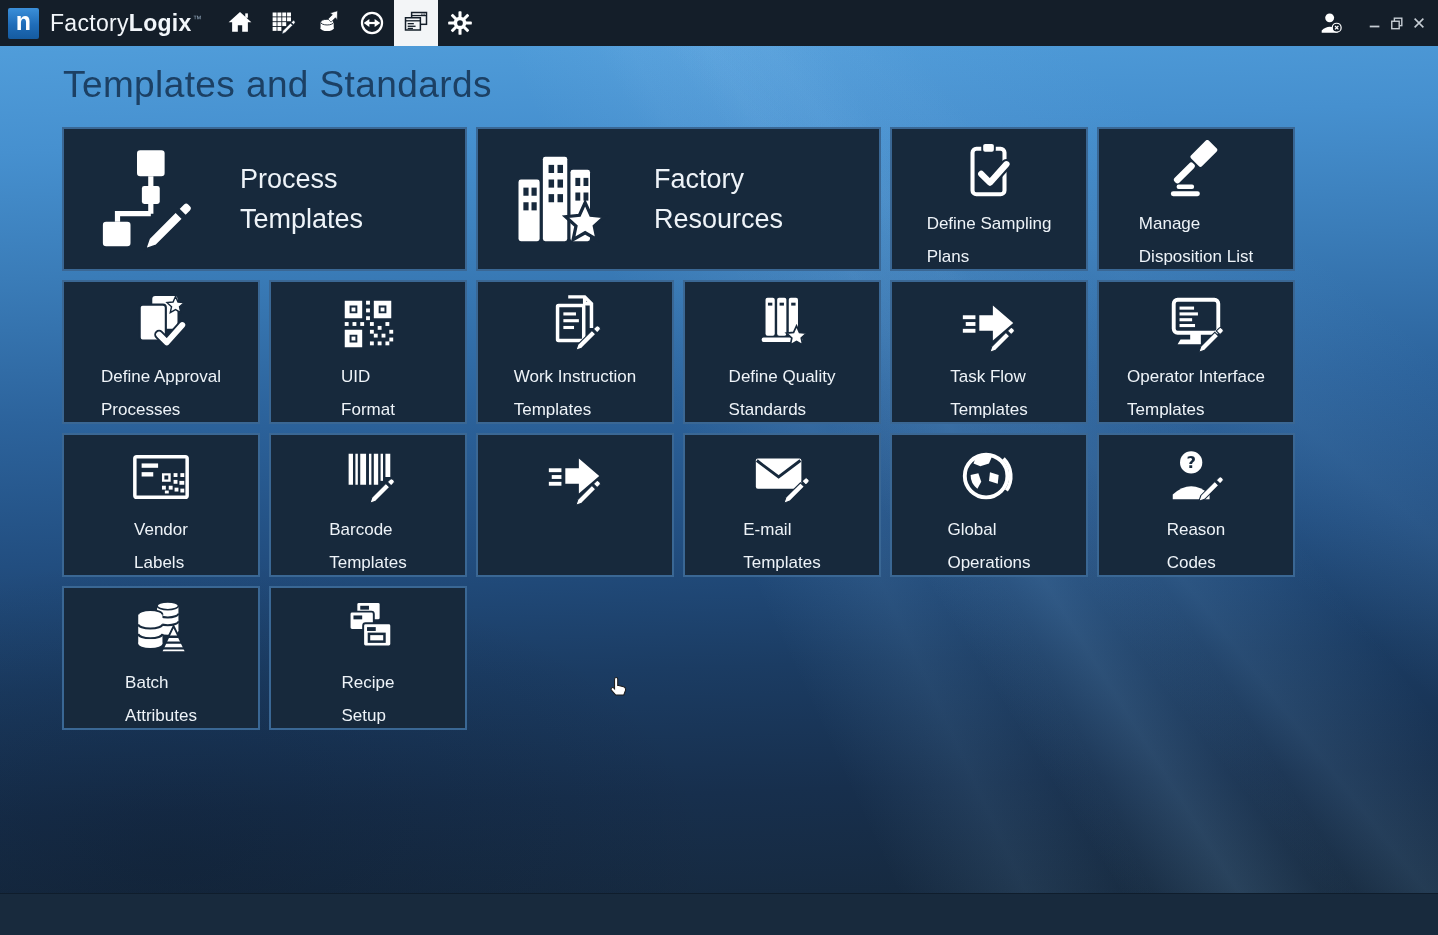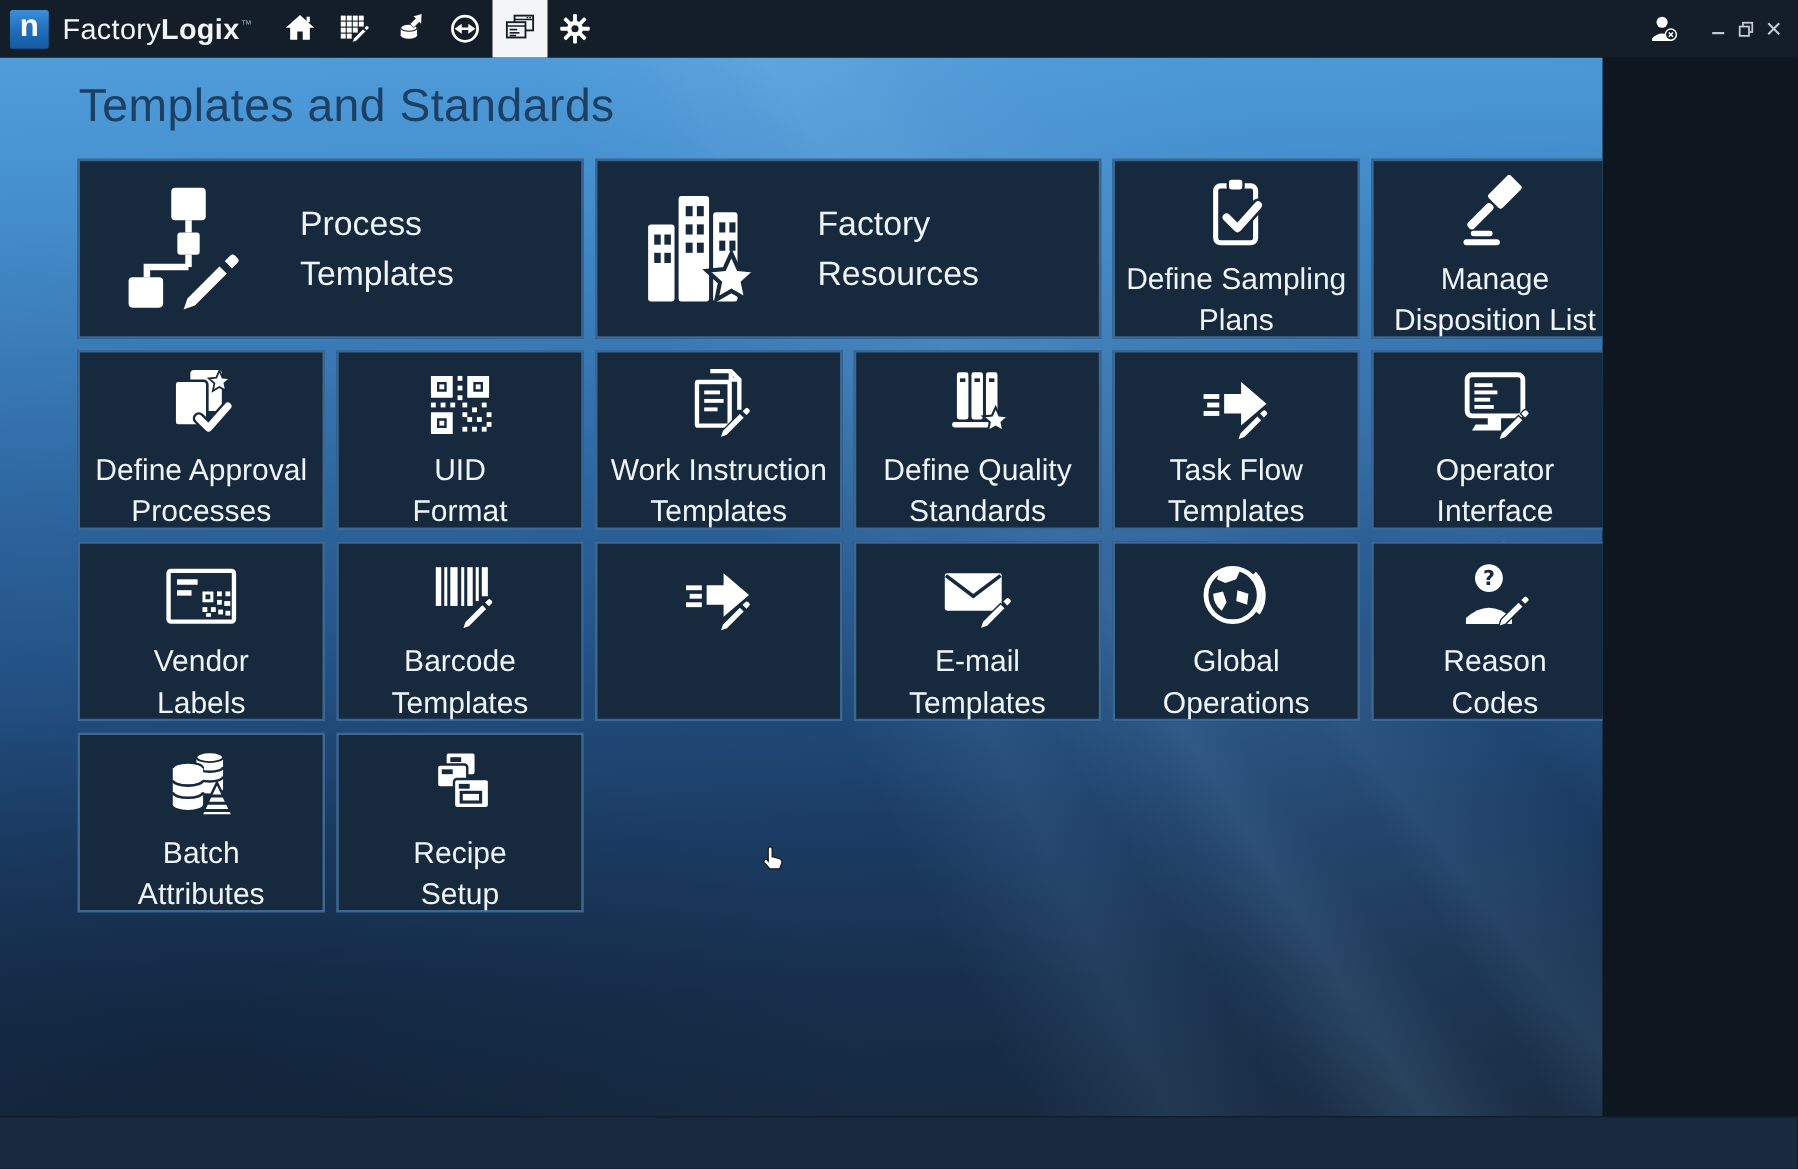--- a/index.html
+++ b/index.html
@@ -18,38 +18,38 @@
   .brand .bold{font-weight:bold;}
   .brand sup{font-size:9px;color:#8da2b5;margin-left:1px;}
   .nav{display:flex;margin-left:16px;height:46px;}
   .nav-btn{width:44px;height:46px;display:flex;align-items:center;justify-content:center;cursor:pointer;}
   .nav-btn svg{width:28px;height:28px;}
   .nav-btn.active{background:#f3f5f7;}
   .win{position:absolute;right:8px;top:0;height:46px;display:flex;align-items:center;}
   .user-btn{width:36px;height:46px;display:flex;align-items:center;justify-content:center;cursor:pointer;margin-right:14px;}
   .win-btn{width:22px;height:46px;display:flex;align-items:center;justify-content:center;cursor:pointer;}
   
-  .main{position:absolute;left:0;top:46px;width:1282px;height:847px;overflow:hidden;
+  .main{position:absolute;left:0;top:46px;width:1438px;height:847px;overflow:hidden;
     background:linear-gradient(178deg,#509dda 0%,#4690cf 12%,#3a7cb8 26%,#2c639c 42%,#224e80 58%,#1b3c63 72%,#172f4d 86%,#16293e 100%);}
   .fx{position:absolute;inset:0;pointer-events:none;
     background-image:
       radial-gradient(900px 500px at 12% 96%, rgba(8,18,32,.28), transparent 60%),
       linear-gradient(58deg, transparent 57%, rgba(140,195,240,.16) 63%, transparent 69%),
       linear-gradient(52deg, transparent 63%, rgba(140,195,240,.12) 68%, transparent 75%),
       linear-gradient(65deg, transparent 49%, rgba(140,195,240,.10) 56%, transparent 63%),
       linear-gradient(40deg, transparent 68%, rgba(120,175,225,.10) 76%, transparent 85%);}
   .page-title{position:absolute;left:63px;top:18px;font-size:37px;font-weight:300;color:#1c4064;letter-spacing:.4px;}
   
   .grid{position:absolute;left:62px;top:81px;display:grid;
     grid-template-columns:repeat(6,198px);grid-auto-rows:144px;gap:9px;}
   .tile{background:#17293c;border:2px solid rgba(80,142,204,.62);box-sizing:border-box;
     color:#eef3f8;display:flex;flex-direction:column;align-items:center;cursor:pointer;}
   .tile .ticon{width:62px;height:62px;margin-top:11px;flex:none;}
   .tile .ticon svg{width:100%;height:100%;}
-  .tile .tlabel{white-space:pre-line;text-align:center;font-size:24px;line-height:33px;margin-top:5px;font-weight:300;}
+  .tile .tlabel{white-space:pre-line;text-align:left;font-size:17px;line-height:33px;margin-top:5px;font-weight:300;}
   .tile.wide{grid-column:span 2;flex-direction:row;justify-content:flex-start;padding-left:34px;}
   .tile.wide .ticon{width:104px;height:104px;margin:0;}
   .tile.wide .tlabel{text-align:left;margin:0 0 0 38px;font-size:27px;line-height:40px;}
   
   .bottombar{position:absolute;left:0;top:893px;width:1438px;height:42px;background:#182a3d;border-top:1px solid #0f1d2c;}
   
   .cursor{position:absolute;left:609px;top:676px;z-index:50;pointer-events:none;}
 </style>
 </head>
 <body>

